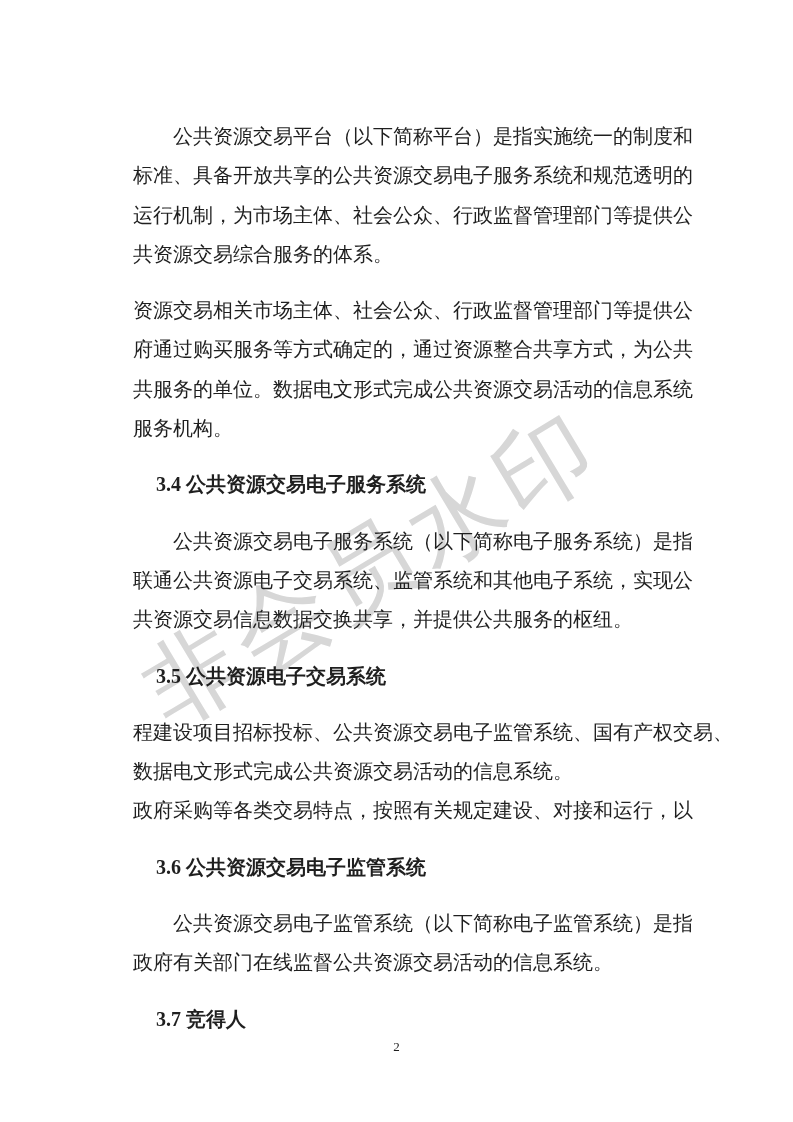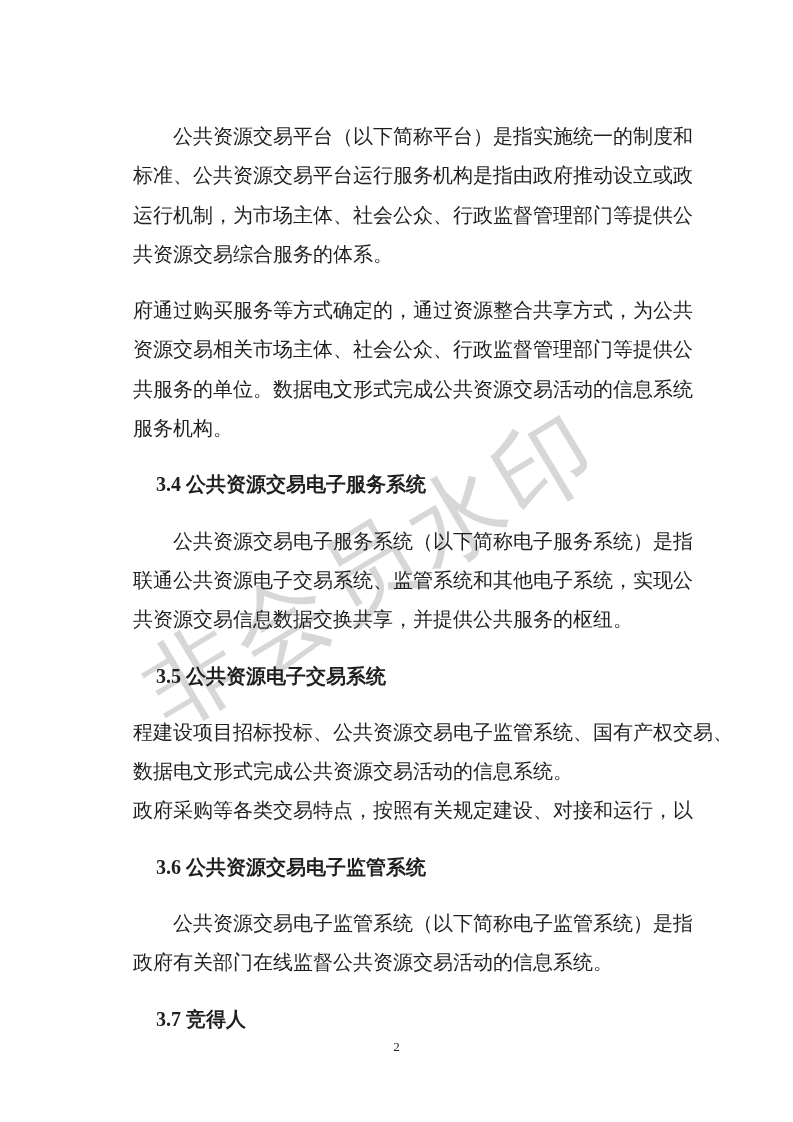--- a/index.html
+++ b/index.html
@@ -61,27 +61,27 @@
 </style>
 </head>
 <body>
 
 <div class="page" style="background: rgb(255, 255, 255);">
   <div class="watermark" style="color: rgb(215, 215, 215);">非会员水印</div>
 
   <div class="doc" style="color: rgb(31, 31, 31);">
       <div class="paragraph">
         <div class="line first">公共资源交易平台（以下简称平台）是指实施统一的制度和</div>
-        <div class="line">标准、公共资源交易平台运行服务机构是指由政府推动设立或政</div>
+        <div class="line">标准、具备开放共享的公共资源交易电子服务系统和规范透明的</div>
         <div class="line">运行机制，为市场主体、社会公众、行政监督管理部门等提供公</div>
         <div class="line last">共资源交易综合服务的体系。</div>
       </div>
       <div class="paragraph">
+        <div class="line">资源交易相关市场主体、社会公众、行政监督管理部门等提供公</div>
         <div class="line">府通过购买服务等方式确定的，通过资源整合共享方式，为公共</div>
-        <div class="line">资源交易相关市场主体、社会公众、行政监督管理部门等提供公</div>
         <div class="line">共服务的单位。数据电文形式完成公共资源交易活动的信息系统</div>
         <div class="line last">服务机构。</div>
       </div>
       <div class="heading">3.4 公共资源交易电子服务系统</div>
       <div class="paragraph">
         <div class="line first">公共资源交易电子服务系统（以下简称电子服务系统）是指</div>
         <div class="line">联通公共资源电子交易系统、监管系统和其他电子系统，实现公</div>
         <div class="line last">共资源交易信息数据交换共享，并提供公共服务的枢纽。</div>
       </div>
       <div class="heading">3.5 公共资源电子交易系统</div>

